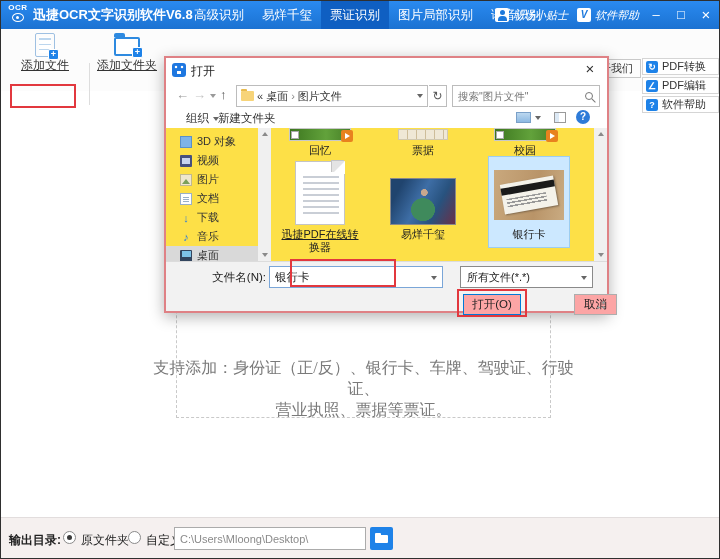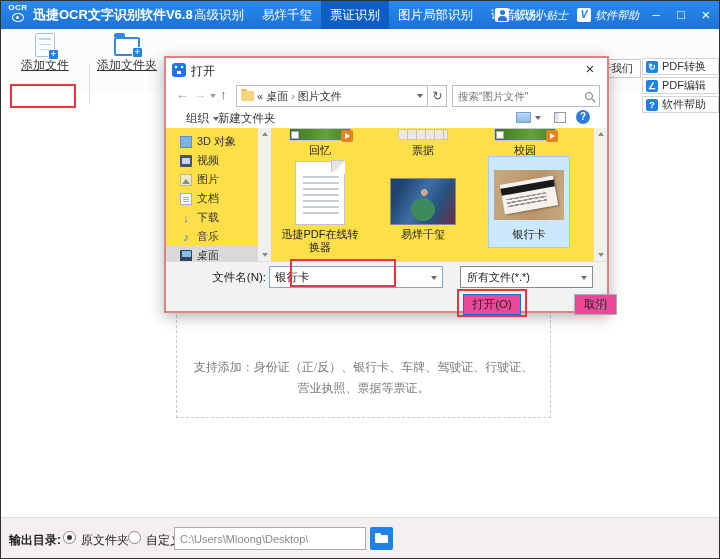--- a/index.html
+++ b/index.html
@@ -46,21 +46,21 @@
   .about-person::before { content:""; position:absolute; left:3.5px; top:0; width:5px; height:5px; border-radius:50%; background:#1d79dc; }
   .about-person::after { content:""; position:absolute; left:1.5px; bottom:0; width:9px; height:5px; border-radius:4px 4px 0 0; background:#1d79dc; }
   .side-stack { position:absolute; left:641px; top:29px; width:77px; }
   .stack-btn { height:17px; margin-bottom:2px; background:#fff; border:1px solid #d5d5d5; display:flex; align-items:center; gap:4px;
     padding:0 3px; font-size:11px; color:#333; cursor:pointer; }
   .blue-ic { width:12px; height:12px; background:#1e82e8; border-radius:2px; color:#fff; font-size:9px; line-height:12px; text-align:center; font-weight:bold; flex:0 0 12px; }
 
   
   .dropzone { position:absolute; left:175px; top:100px; width:375px; height:317px; border:1px dashed #c9c9c9; }
   .dz-heading { position:absolute; left:175px; top:322px; width:375px; text-align:center; color:#2f7be8; font-size:19px; font-weight:bold; }
-  .dz-sub { position:absolute; left:140px; top:356px; width:445px; text-align:center; color:#7a7a7a; font-size:12px; line-height:21px;font-family:Liberation Serif, serif; }
+  .dz-sub { position:absolute; left:140px; top:356px; width:445px; text-align:center; color:#7a7a7a; font-size:16px; line-height:21px;font-family:Liberation Serif, serif; }
 
   
   .bottombar { position:absolute; left:0; bottom:0; width:100%; height:41px; background:#f5f0ef; border-top:1px solid #e2dddd; }
   .bb-label { position:absolute; left:8px; top:14px; font-size:12px; color:#222; font-weight:bold; }
   .radio { position:absolute; width:13px; height:13px; border:1px solid #8a8a8a; border-radius:50%; background:#fff; top:13px; }
   .radio.checked::after { content:""; position:absolute; left:3px; top:3px; width:5px; height:5px; border-radius:50%; background:#3a3a3a; }
   .radio-label { position:absolute; top:14px; font-size:12px; color:#222; }
   .path-input { position:absolute; left:173px; top:9px; width:192px; height:23px; border:1px solid #ababab; background:#fff;
     font-size:11px; color:#8a8a8a; padding:0 5px; font-family:"Liberation Sans",sans-serif; }
   .browse-btn { position:absolute; left:369px; top:9px; width:23px; height:23px; background:#1e82e8; border-radius:2px; cursor:pointer; }
@@ -142,21 +142,21 @@
     background:repeating-linear-gradient(#999 0 1.5px,transparent 1.5px 3.5px); }
 
   .dlg-footer { position:absolute; left:0; top:203px; width:441px; height:50px; background:#f2f2f2; border-top:1px solid #dcdcdc; }
   .fn-label { position:absolute; left:18px; top:8px; width:82px; text-align:right; font-size:11.5px; color:#222; }
   .fn-combo { position:absolute; left:103px; top:4px; width:174px; height:22px; border:1px solid #7aa6d8; background:#fff; }
   .fn-input { position:absolute; left:1px; top:1px; width:152px; height:18px; border:none; outline:none; font-size:11.5px; color:#222;
     padding:0 4px; font-family:"Liberation Sans",sans-serif; background:transparent; }
   .combo-arrow { position:absolute; right:5px; top:9px; }
   .ft-combo { position:absolute; left:294px; top:4px; width:133px; height:22px; border:1px solid #8a8a8a; background:#fff;
     font-size:11px; color:#222; line-height:20px; padding-left:6px; cursor:pointer; }
-  .dlg-btn { position:absolute; top:32px; height:21px; font-size:11.5px; color:#222; background:#ec4899; border:1px solid #adadad;
+  .dlg-btn { position:absolute; top:32px; height:21px; font-size:11.5px; color:#222; background:#fca5a5; border:1px solid #adadad;
     text-align:center; line-height:19px; cursor:pointer; }
   .dlg-btn.primary { border:1.5px solid #0078d7; }
   .grip { position:absolute; right:2px; bottom:2px; width:8px; height:8px;
     background:radial-gradient(circle at 6.5px 1.5px,#9a9a9a 1px,transparent 1.2px),
                radial-gradient(circle at 6.5px 6.5px,#9a9a9a 1px,transparent 1.2px),
                radial-gradient(circle at 1.5px 6.5px,#9a9a9a 1px,transparent 1.2px); }
 
   .annotation { position:absolute; border:2px solid #e2383e; pointer-events:none; z-index:50; }
 </style>
 </head>
@@ -330,21 +330,21 @@
       </div>
       <div class="file-label" style="left:114px; top:15px;">回忆</div>
       <div class="strip-paper" style="left:232px; top:1px;"></div>
       <div class="file-label" style="left:217px; top:15px;">票据</div>
       <div class="strip-video" style="left:328px; top:0;">
         <span class="play-badge"></span>
       </div>
       <div class="file-label" style="left:319px; top:15px;">校园</div>
 
       <div class="big-doc" style="left:129px; top:33px;"></div>
-      <div class="file-label" style="left:114px; top:99px;">迅捷PDF在线转</div>
+      <div class="file-label" style="left:114px; top:99px;text-decoration:underline;">迅捷PDF在线转</div>
       <div class="file-label" style="left:114px; top:112px;">换器</div>
 
       <div class="photo-thumb" style="left:224px; top:50px;"></div>
       <div class="file-label" style="left:217px; top:99px;">易烊千玺</div>
 
       <div class="sel-cell" style="left:322px; top:28px; width:82px; height:92px;"></div>
       <div class="card-thumb" style="left:328px; top:42px;">
         <div class="bank-card"></div>
       </div>
       <div class="file-label" style="left:323px; top:99px;">银行卡</div>

